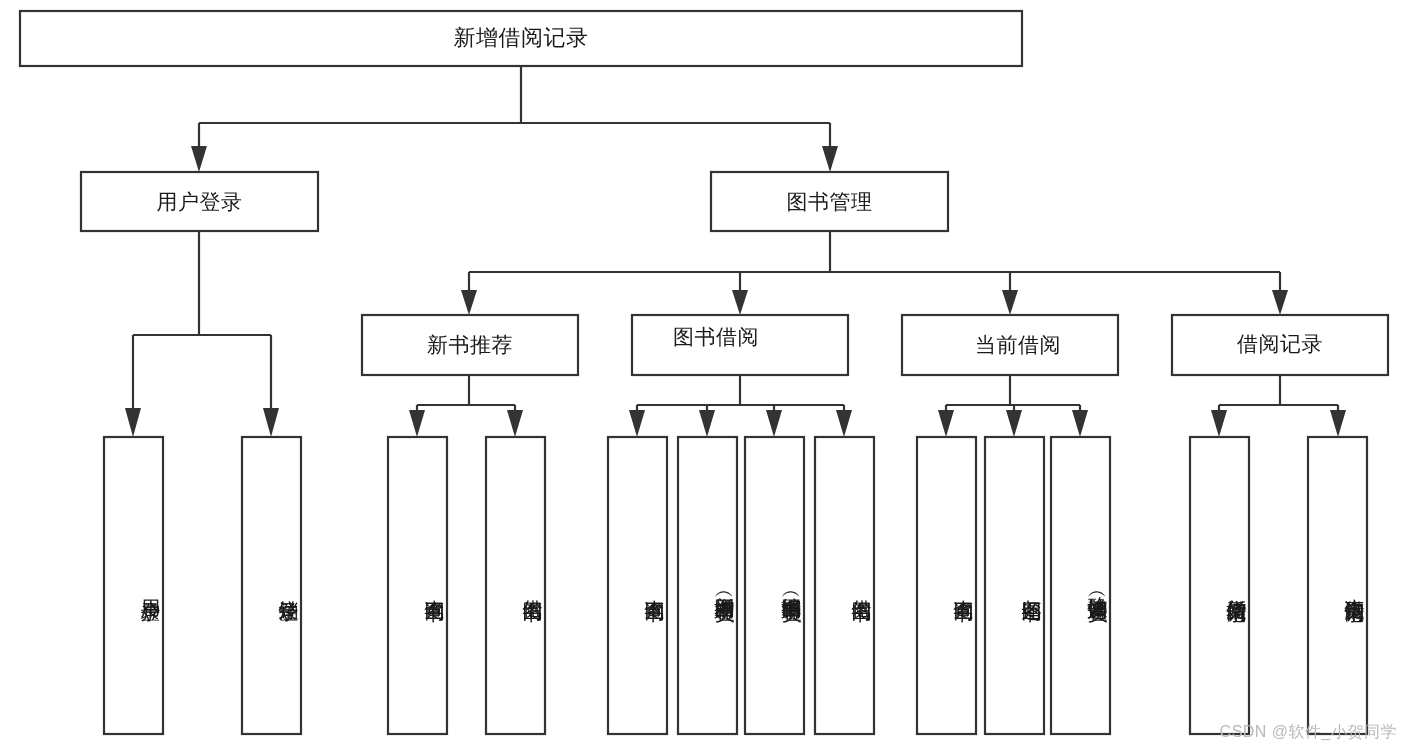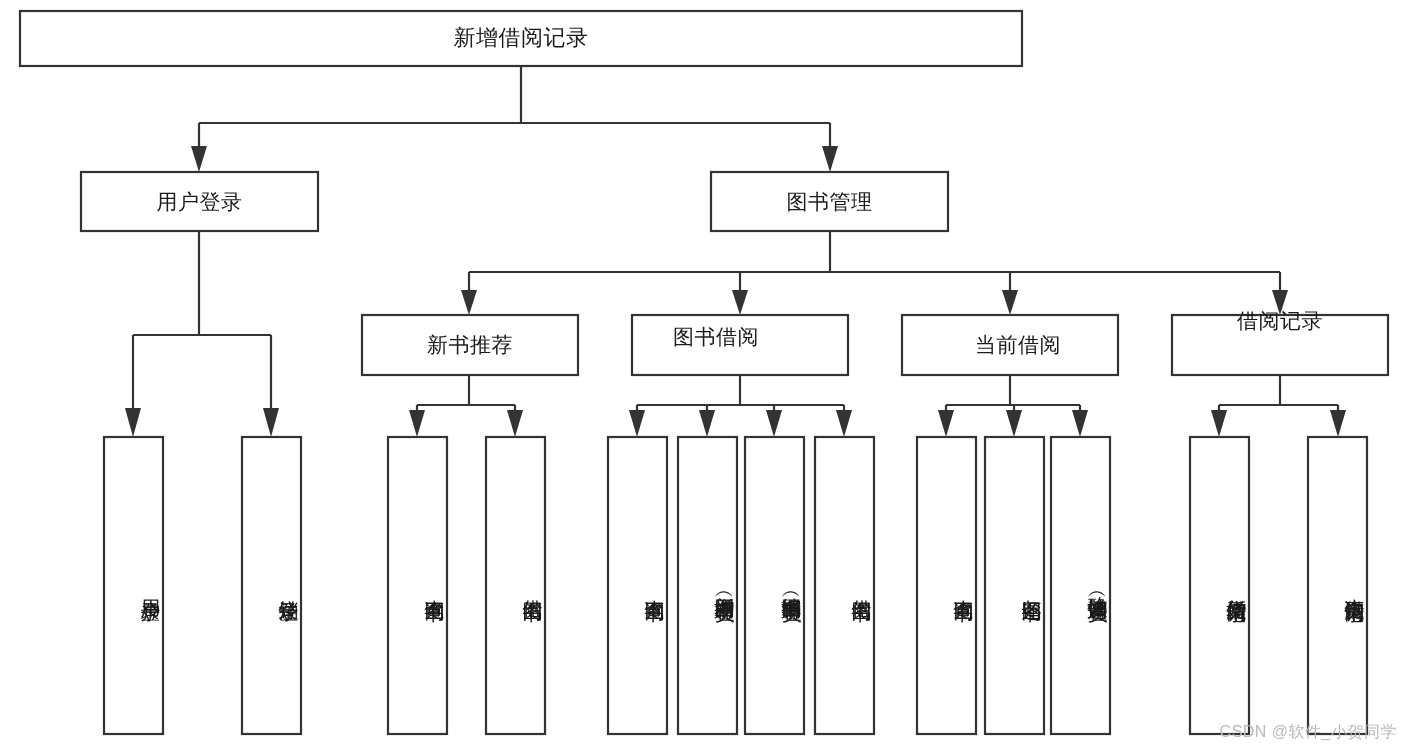--- a/index.html
+++ b/index.html
@@ -197,21 +197,21 @@
   </svg>
 
   <div class="node-label horizontal root" style="left:20px; top:11px; width:1002px; height:55px;">新增借阅记录</div>
 
   <div class="node-label horizontal" style="left:81px; top:172px; width:237px; height:59px;">用户登录</div>
   <div class="node-label horizontal" style="left:711px; top:172px; width:237px; height:59px;">图书管理</div>
 
   <div class="node-label horizontal" style="left:362px; top:315px; width:216px; height:60px;">新书推荐</div>
   <div class="node-label horizontal" style="left:608px; top:315px; width:216px; height:44px;">图书借阅</div>
   <div class="node-label horizontal" style="left:910px; top:315px; width:216px; height:60px;">当前借阅</div>
-  <div class="node-label horizontal" style="left:1172px; top:297px; width:216px; height:48px;">借阅记录</div>
+  <div class="node-label horizontal" style="left:1172px; top:320px; width:216px; height:48px;">借阅记录</div>
 
   <div class="node-label vertical" style="left:104px; top:437px; width:59px; height:297px;">用户登录</div>
   <div class="node-label vertical" style="left:242px; top:437px; width:59px; height:297px;">注销登录</div>
 
   <div class="node-label vertical" style="left:388px; top:437px; width:59px; height:297px;">查询图书</div>
   <div class="node-label vertical" style="left:486px; top:437px; width:59px; height:297px;">借阅图书</div>
 
   <div class="node-label vertical" style="left:608px; top:437px; width:59px; height:297px;">查询图书</div>
   <div class="node-label vertical" style="left:678px; top:437px; width:59px; height:297px;">新增图书（管理员）</div>
   <div class="node-label vertical" style="left:745px; top:437px; width:59px; height:297px;">编辑图书（管理员）</div>

